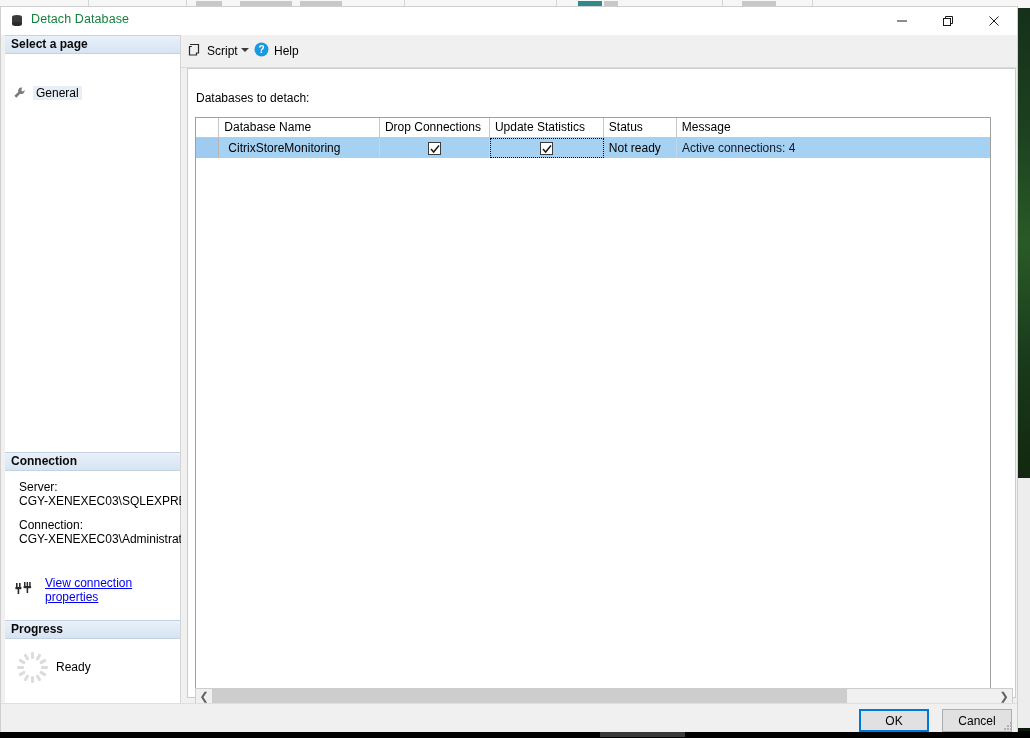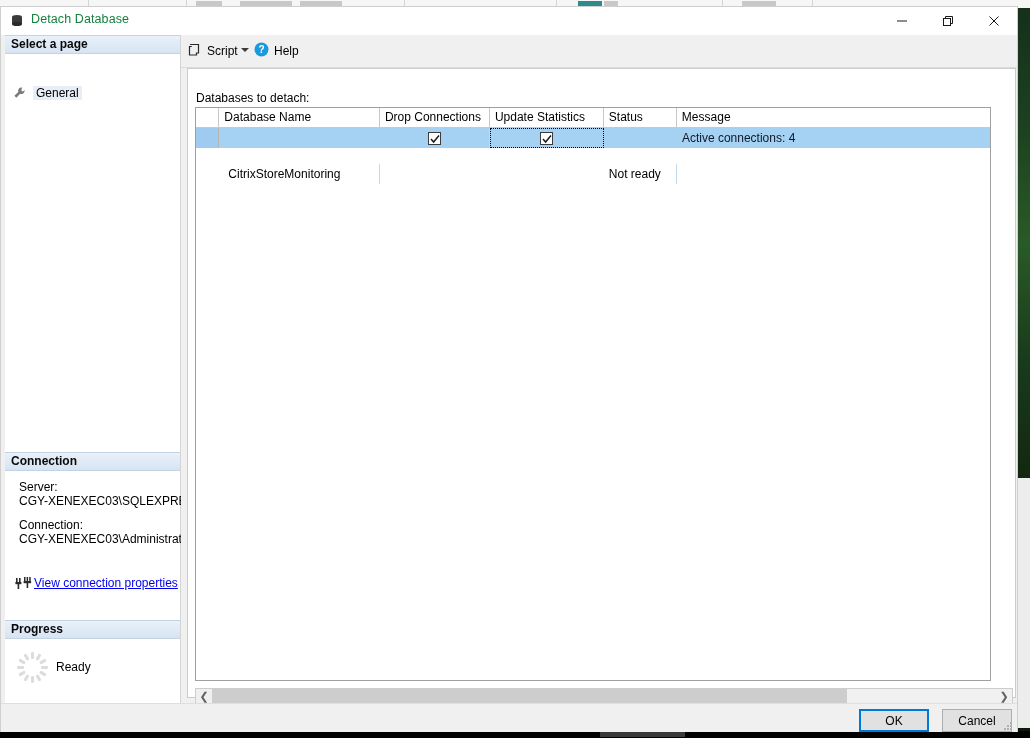--- a/index.html
+++ b/index.html
@@ -48,21 +48,21 @@
   .sec-head span{position:absolute;left:6px;top:1px;font-weight:bold;font-size:12px;color:#0a0a0a;}
   .nav-item{position:absolute;left:8px;top:49px;height:16px;display:flex;align-items:flex-end;gap:6px;}
   .nav-label{background:#e8eef6;padding:0 3px;font-size:12px;}
   .wrench{width:14px;height:14px;}
 
   .conn-sec{position:absolute;left:0;top:417px;width:175px;}
   .conn-body{position:relative;padding:9px 0 0 14px;font-size:12px;line-height:14px;}
   .conn-body .lbl{display:block;}
   .conn-body .val{display:block;white-space:nowrap;}
   .conn-gap{height:10px;}
-  .link-row{position:absolute;left:10px;top:541px;display:flex;align-items:flex-start;gap:2px;}
+  .link-row{position:absolute;left:10px;top:541px;display:flex;align-items:center;gap:13px;}
   .link{color:#0000ee;text-decoration:underline;font-size:12px;cursor:pointer;}
 
   .prog-sec{position:absolute;left:0;top:585px;width:175px;}
   .prog-body{position:relative;height:68px;}
   .spinner{position:absolute;left:11px;top:12px;width:33px;height:33px;}
   .prog-text{position:absolute;left:51px;top:21px;font-size:12px;}
 
   
   .rightpane{position:absolute;left:180px;top:28px;width:836px;height:668px;background:#f0f0f0;}
   .toolbar{position:absolute;left:0;top:0;width:836px;height:32px;background:#f0f0f0;
@@ -70,31 +70,31 @@
   .tb-item{position:absolute;display:flex;align-items:center;gap:5px;height:20px;cursor:default;}
   .tb-script{left:6px;top:6px;}
   .tb-help{left:73px;top:6px;}
   .tb-caret{position:absolute;left:60px;top:13px;width:0;height:0;
     border-left:4px solid transparent;border-right:4px solid transparent;border-top:4px solid #3a3a3a;}
 
   .panel{position:absolute;left:6px;top:33px;width:829px;height:630px;background:#fff;
     border:1px solid #ccc;box-sizing:border-box;}
   .panel-label{position:absolute;left:8px;top:22px;font-size:12px;}
 
-  .grid{position:absolute;left:7px;top:38px;width:796px;height:574px;
+  .grid{position:absolute;left:7px;top:48px;width:796px;height:574px;
     border:1px solid #a0a0a0;box-sizing:border-box;background:#fff;overflow:hidden;}
   .grid-head{display:flex;height:19px;background:#fff;border-bottom:1px solid #c8c8c8;}
   .hcell{position:relative;height:19px;line-height:19px;padding-left:5px;font-size:12px;
     border-right:1px solid #c8c8c8;box-sizing:border-box;background:#fff;overflow:hidden;white-space:nowrap;}
   .hcell.rowhdr{padding:0;width:24px;}
   .grid-row{display:flex;height:20px;background:#a5d2f2;}
   .cell{position:relative;height:20px;line-height:20px;font-size:12px;
     border-right:1px solid #c0d8ea;box-sizing:border-box;overflow:hidden;white-space:nowrap;}
   .cell.rowhdr{width:24px;background:#9ecbef;border-right:1px solid #b5b5b5;}
-  .cell.pad{padding-left:9px;margin-top:36px;}
+  .cell.pad{padding-left:9px;}
   .cell.ctr{display:flex;align-items:center;justify-content:center;}
   .cell.focus{border:1px dotted #000;}
   .chk{width:13px;height:13px;border:1px solid #3c3c3c;background:#fff;position:relative;box-sizing:border-box;}
   .chk svg{position:absolute;left:1px;top:1px;}
   .msg-link{color:#0f172a;padding-left:5px;cursor:pointer;}
 
   
   .hscroll{position:absolute;left:7px;top:619px;width:818px;height:17px;background:#f0f0f0;
     border:1px solid #cdcdcd;box-sizing:border-box;display:flex;align-items:center;}
   .sb-arrow{width:16px;height:15px;display:flex;align-items:center;justify-content:center;

